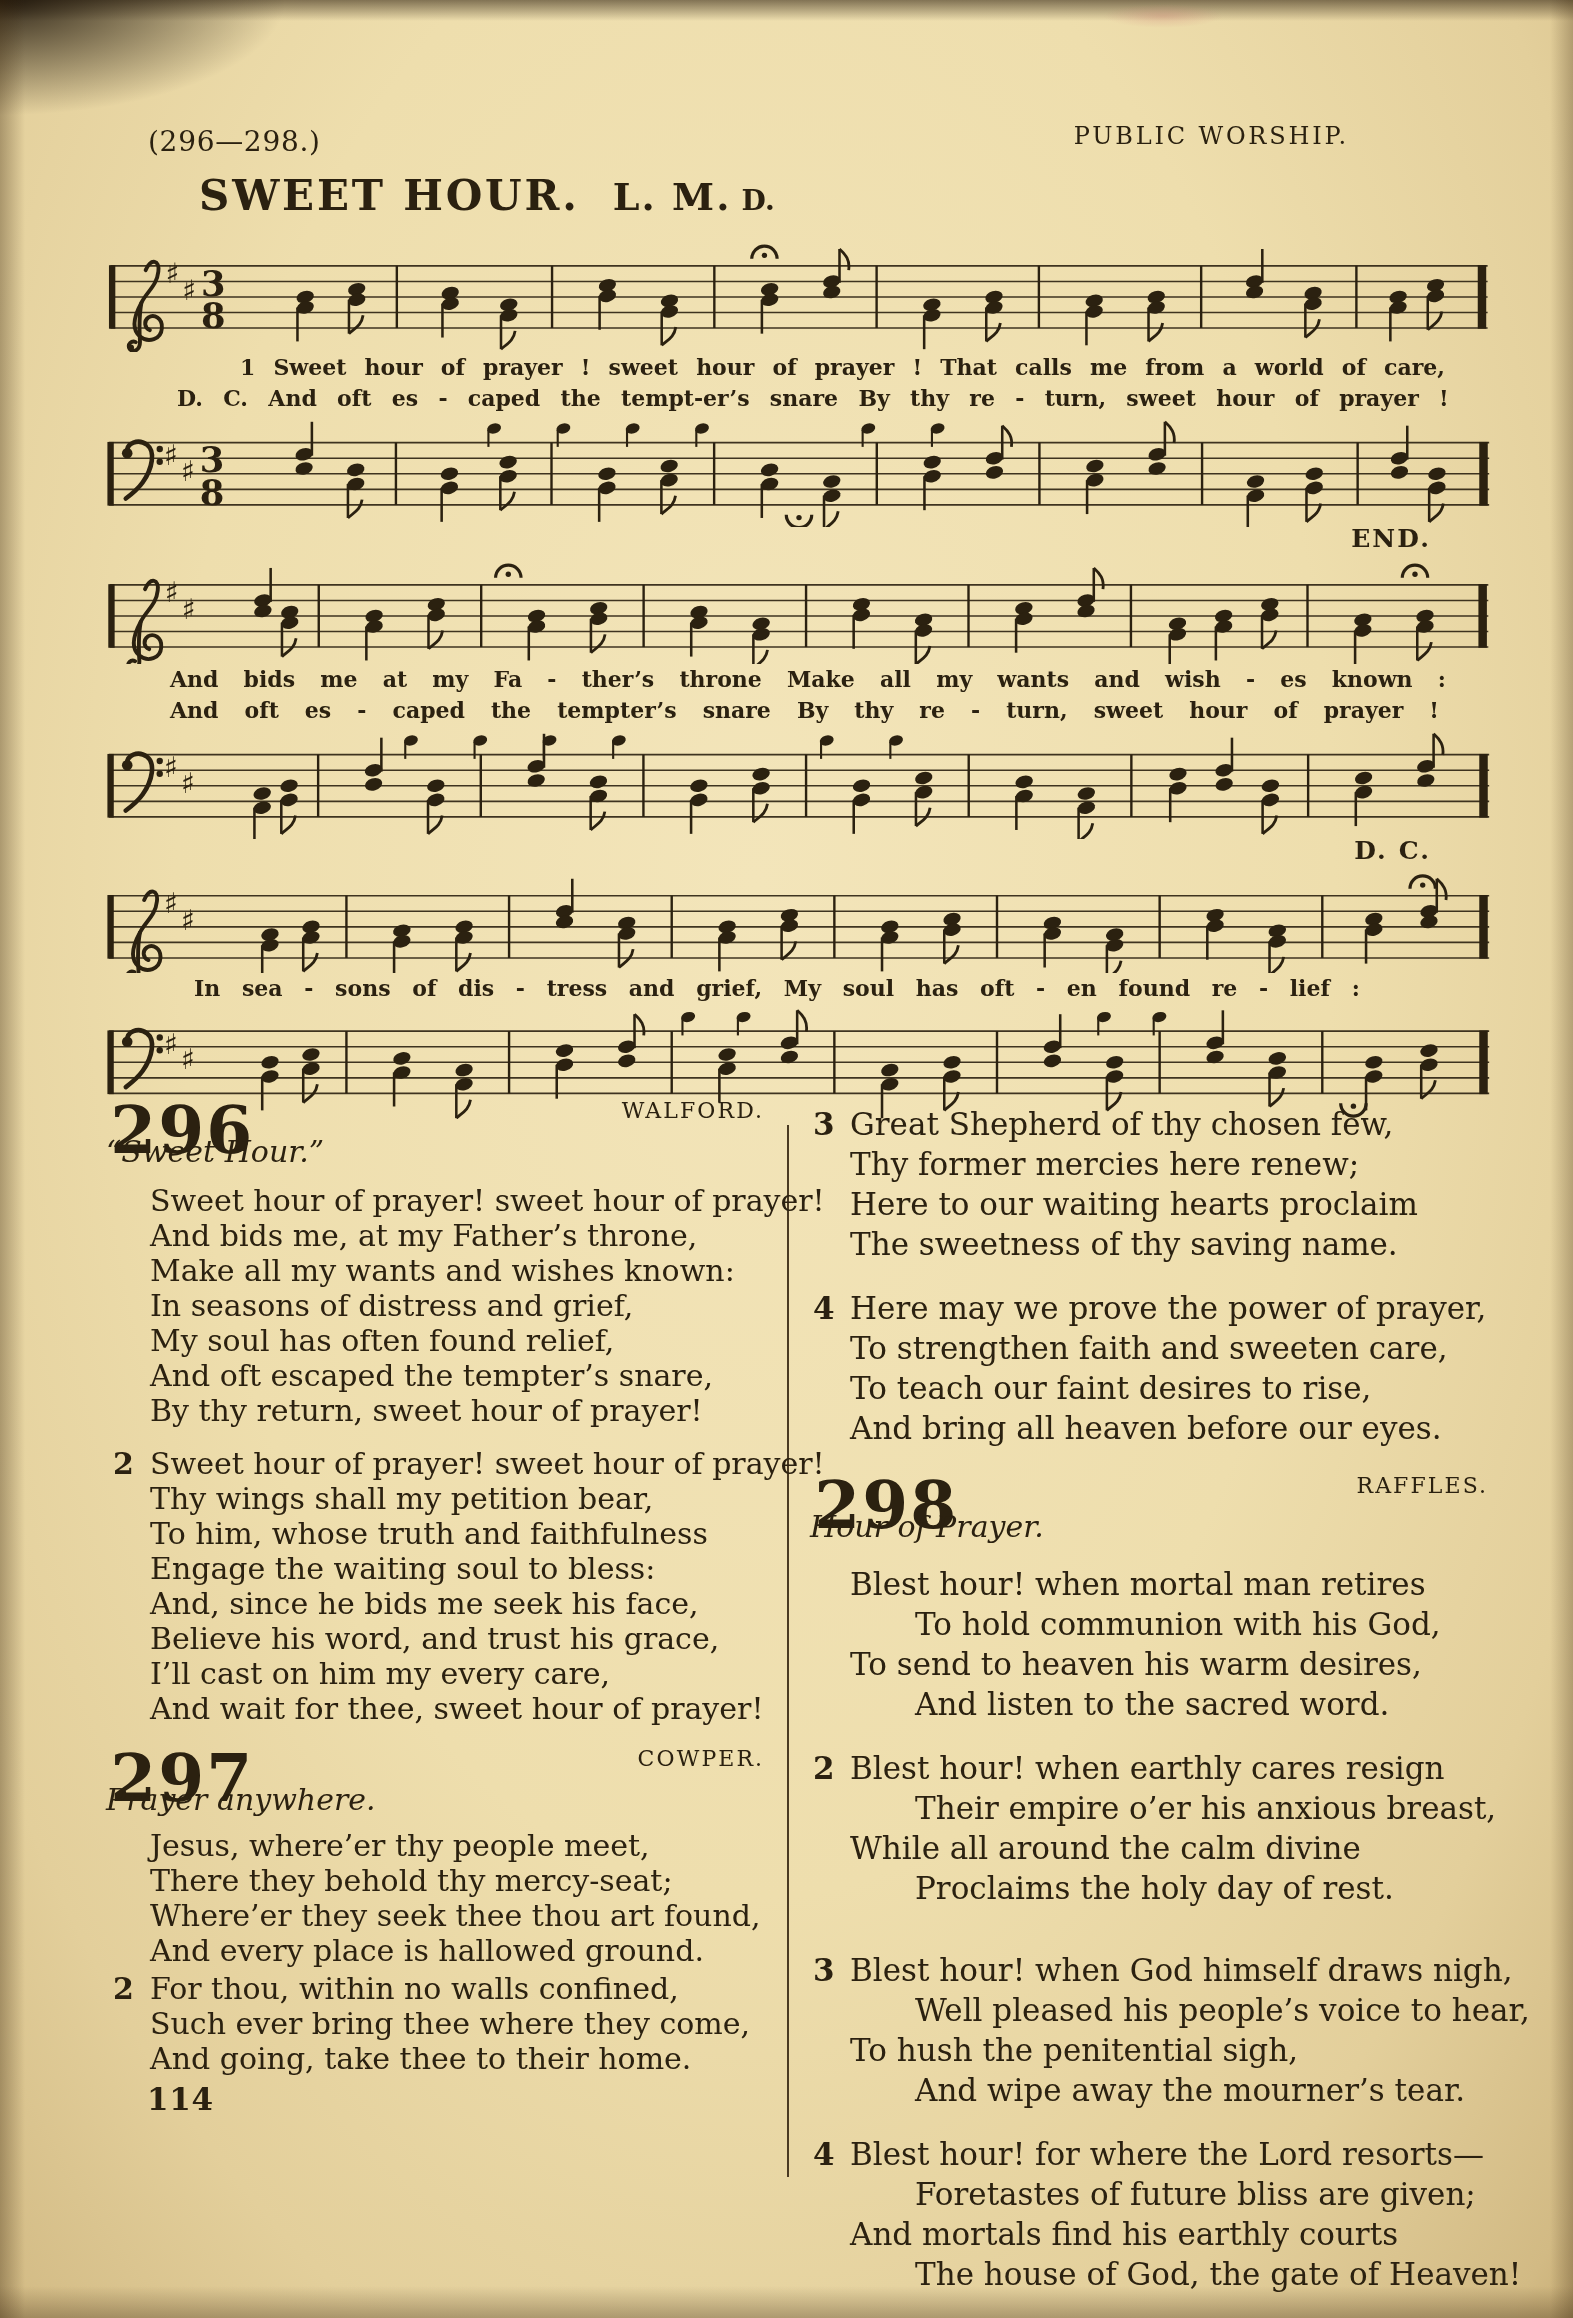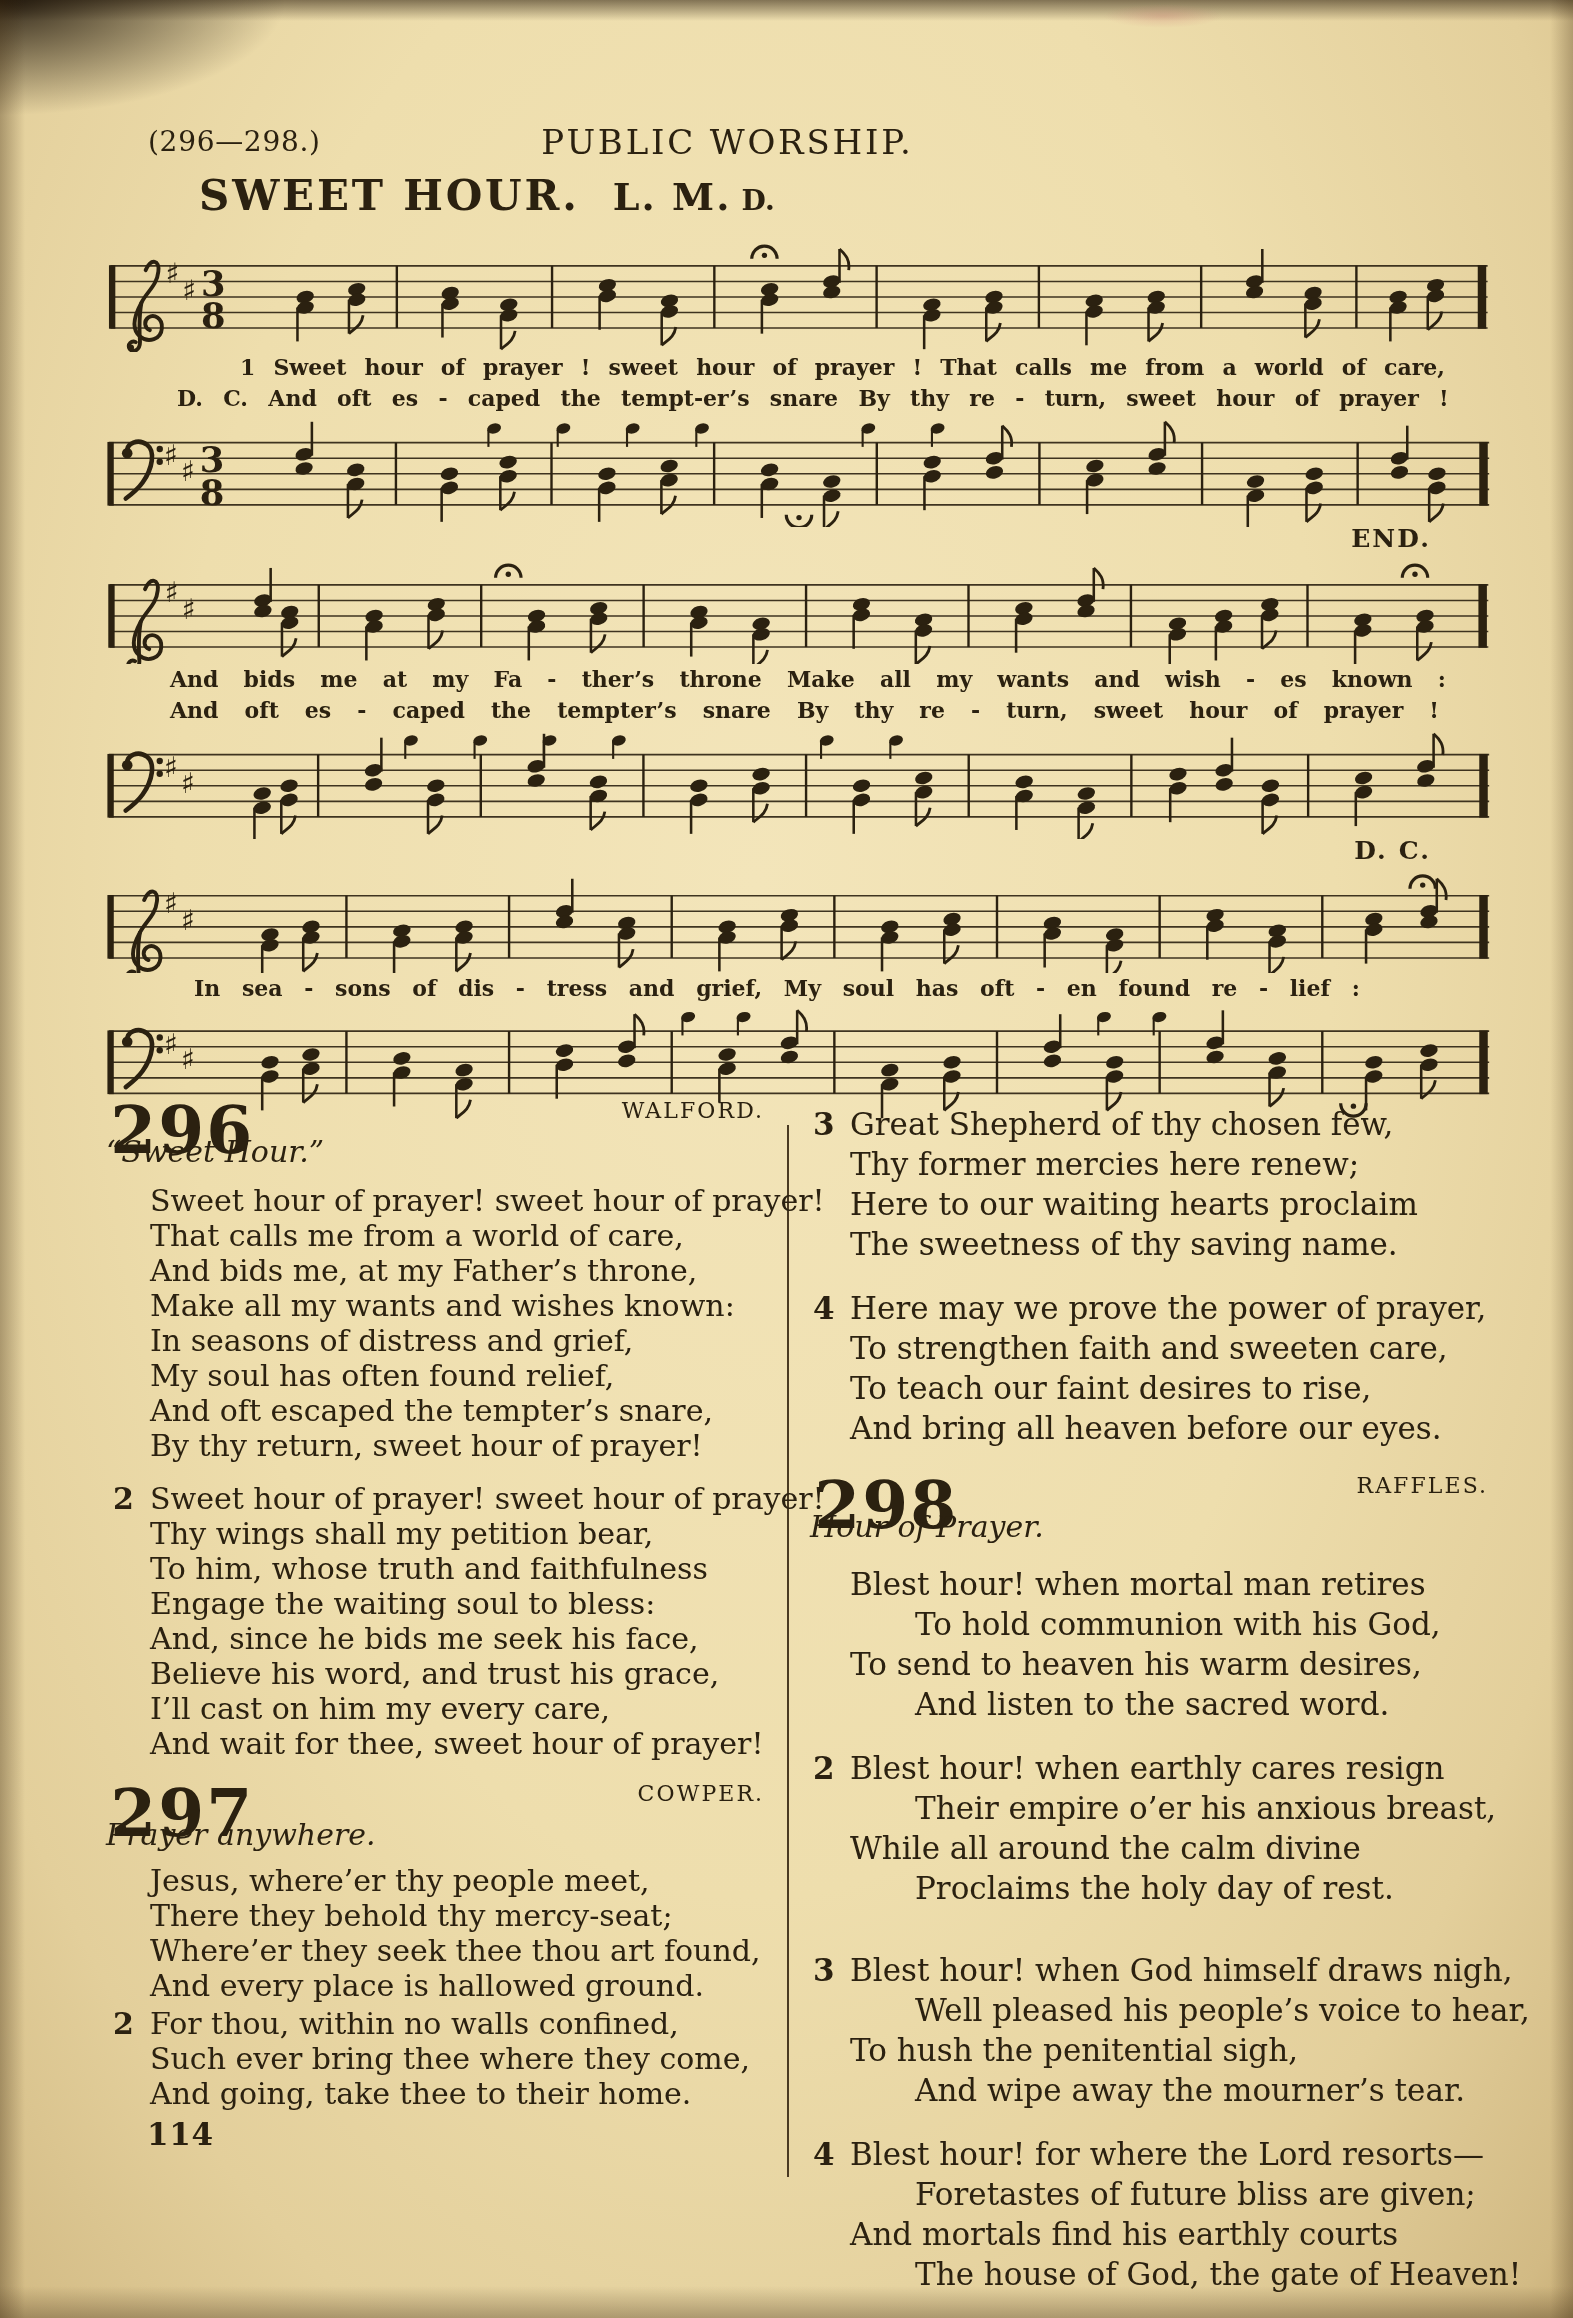--- a/index.html
+++ b/index.html
@@ -11,21 +11,21 @@
   .corner-tl{position:absolute;top:0;left:0;width:297px;height:120px;background:radial-gradient(ellipse at 0% 0%,rgba(18,10,2,.85),rgba(18,10,2,0) 68%);}
   .edge-left{position:absolute;top:0;left:0;bottom:0;width:25.4px;background:linear-gradient(90deg,rgba(60,40,15,.35),rgba(60,40,15,0));}
   .edge-right{position:absolute;top:0;right:0;bottom:0;width:24px;background:linear-gradient(270deg,rgba(60,40,15,.30),rgba(60,40,15,0));}
   .edge-bottom{position:absolute;left:0;right:0;bottom:0;height:33px;background:linear-gradient(0deg,rgba(60,40,15,.35),rgba(60,40,15,0));}
   .blemish{position:absolute;left:1103px;top:4.2px;width:120px;height:24px;border-radius:50%;
     background:radial-gradient(ellipse,rgba(205,130,120,.35),rgba(205,130,120,0) 70%);}
 
   
   .header{position:absolute;top:122px;left:106px;width:1386px;height:35px;}
   .hleft{position:absolute;left:42px;top:2.8px;font-size:28px;letter-spacing:0.7px;}
-  .hcenter{position:absolute;left:0;right:143px;text-align:center;font-size:34px;letter-spacing:2.8px;}
+  .hcenter{position:absolute;left:0;right:143px;text-align:right;font-size:24px;letter-spacing:2.8px;}
 
   .title{position:absolute;top:171px;left:199px;white-space:nowrap;}
   .title .t1{font-size:42px;font-weight:700;letter-spacing:2.8px;}
   .title .t2{font-size:38px;font-weight:700;margin-left:33px;letter-spacing:2.1px;}
   .title .t3{font-size:28px;font-weight:700;margin-left:10px;}
 
   
   .music{position:absolute;left:106px;top:225px;width:1386px;}
   .system{position:relative;}
   .system svg{display:block;}
@@ -743,21 +743,20 @@
     <div class="divider"></div>
 
     <div class="colL">
       <div class="hhead">
         <span class="hnum">296</span>
         <div class="htitle">“Sweet Hour.”</div>
         <span class="hauthor">WALFORD.</span>
       </div>
       <div class="stanza">
           <div class="line">Sweet hour of prayer! sweet hour of prayer!</div>
-          <div class="line">That calls me from a world of care,</div>
           <div class="line">And bids me, at my Father’s throne,</div>
           <div class="line">Make all my wants and wishes known:</div>
           <div class="line">In seasons of distress and grief,</div>
           <div class="line">My soul has often found relief,</div>
           <div class="line">And oft escaped the tempter’s snare,</div>
           <div class="line">By thy return, sweet hour of prayer!</div>
         </div>
       <div class="stanza">
           <span class="snum">2</span>
           <div class="line">Sweet hour of prayer! sweet hour of prayer!</div>

